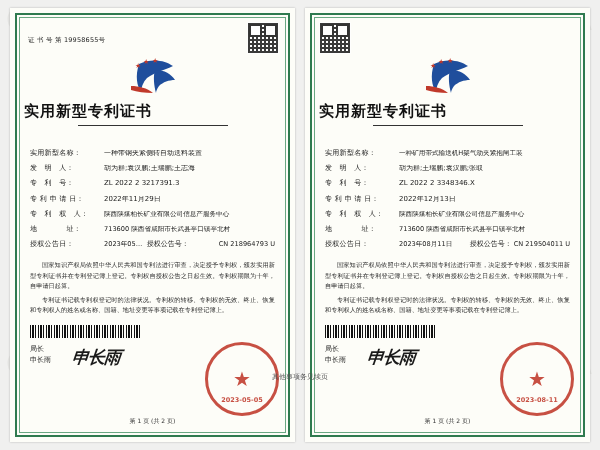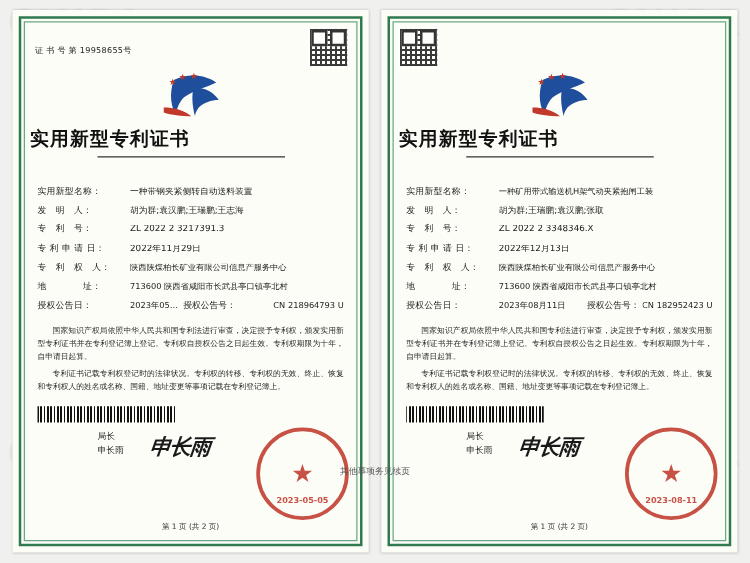--- a/index.html
+++ b/index.html
@@ -163,21 +163,20 @@
         #111 0 1px, transparent 1px 2px,
         #111 2px 4px, transparent 4px 5px,
         #111 5px 6px, transparent 6px 8px);
   }
 
   .signblock{
     position:relative;
     margin-top:6px;
     padding:0 6px;
     height:70px;
-    margin-left:48px;
   }
   .signlabels{
     font-size:7px;
     color:#1b1b1b;
     line-height:1.5;
   }
   .signature{
     position:absolute;
     left:48px;top:2px;
     font-family:"DejaVu Serif","Liberation Serif",serif;
@@ -363,21 +362,21 @@
           <div class="fval small">陕西陕煤柏长矿业有限公司信息产服务中心</div>
         </div>
         <div class="frow">
           <div class="flabel">地　　　　址：</div>
           <div class="fval small">713600 陕西省咸阳市长武县亭口镇亭北村</div>
         </div>
         <div class="frow">
           <div class="flabel">授权公告日：</div>
           <div class="fval small">2023年08月11日</div>
           <div style="flex:0 0 auto;margin-left:4px;">授权公告号：</div>
-          <div style="flex:0 0 auto;margin-left:2px;" class="fval small">CN 182952423 U</div>
+          <div style="flex:0 0 auto;margin-left:2px;" class="fval small">CN 219504011 U</div>
         </div>
       </div>
 
       <div class="para">国家知识产权局依照中华人民共和国专利法进行审查，决定授予专利权，颁发实用新型专利证书并在专利登记簿上登记。专利权自授权公告之日起生效。专利权期限为十年，自申请日起算。</div>
       <div class="para">专利证书记载专利权登记时的法律状况。专利权的转移、专利权的无效、终止、恢复和专利权人的姓名或名称、国籍、地址变更等事项记载在专利登记簿上。</div>
 
       <div class="barcode"></div>
 
       <div class="signblock">
         <div class="signlabels">

